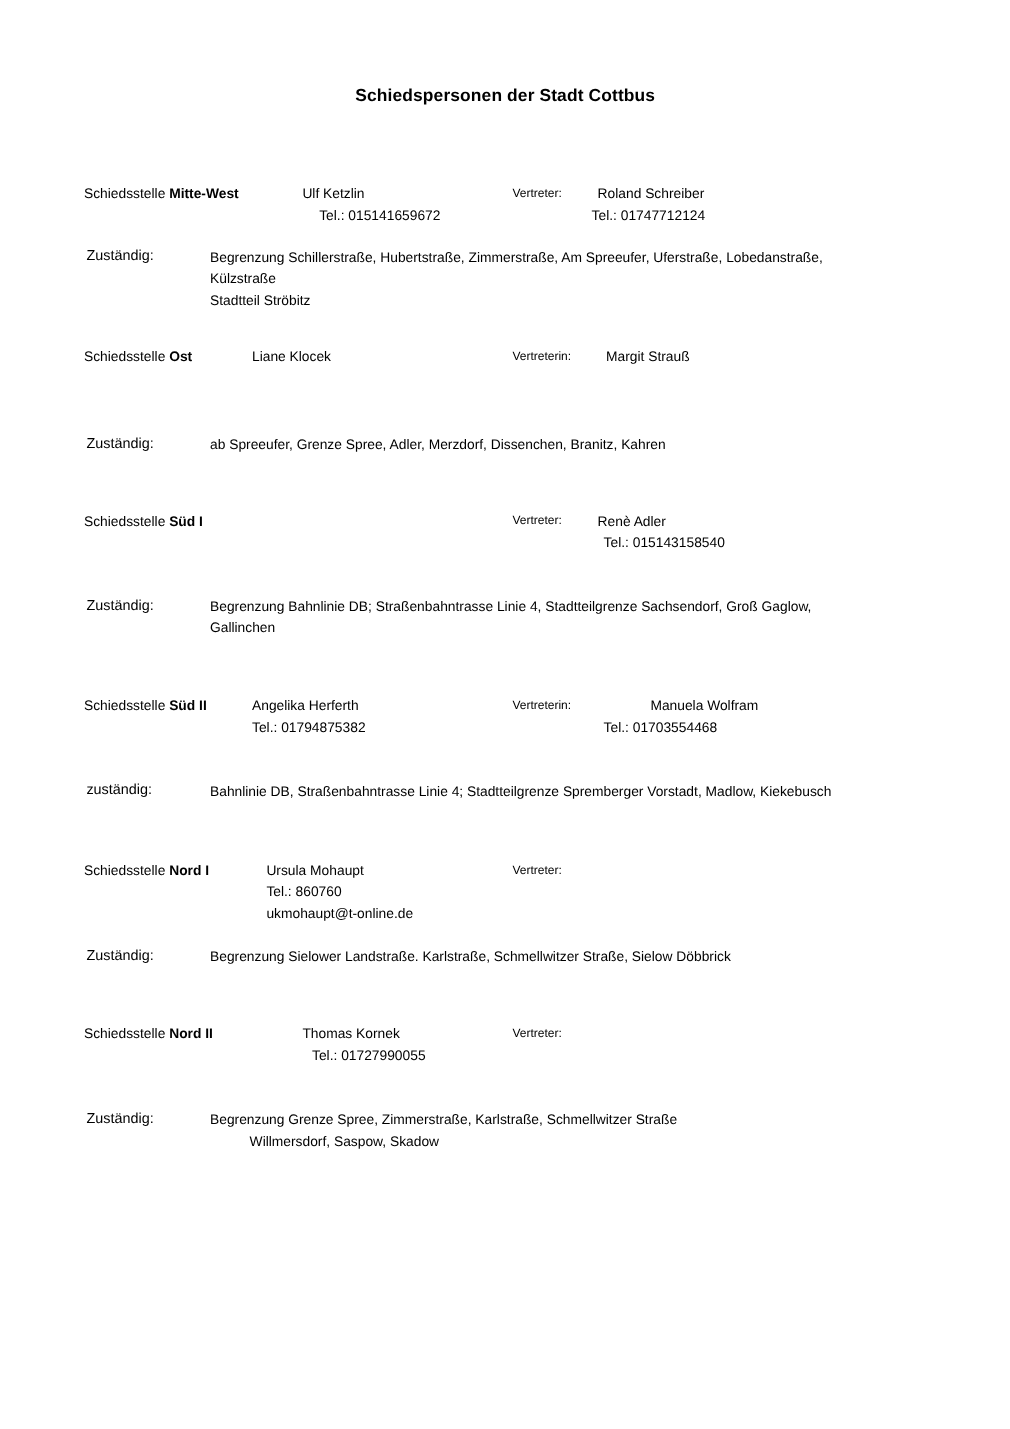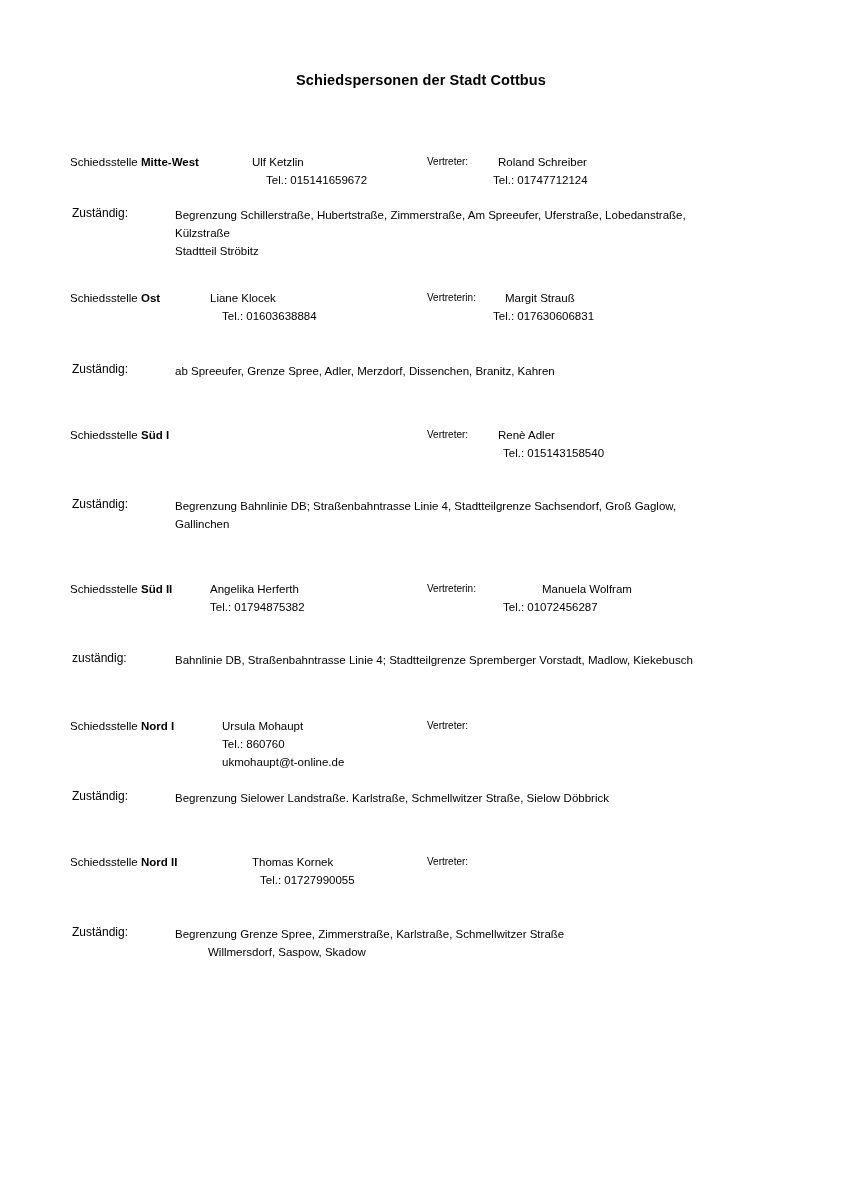--- a/index.html
+++ b/index.html
@@ -119,24 +119,20 @@
     </div>
   </div>
 
   <div class="section" style="top:292px;">
     <div class="row">
       <span class="col-label"><span>Schiedsstelle </span><b>Ost</b></span>
       <span class="col-name" style="left:140px;">Liane Klocek</span>
       <span class="col-rep" style="left:357px;">Vertreterin:</span>
       <span class="col-repval" style="left:435px;">Margit Strauß</span>
     </div>
-    <div class="row">
-      <span class="col-name" style="left:152px;">Tel.: 01603638884</span>
-      <span class="col-repval" style="left:423px;">Tel.: 017630606831</span>
-    </div>
   </div>
 
   <div class="section" style="top:362px;">
     <span class="zust-label">Zuständig:</span>
     <div class="zust-text">
       <span class="l2">ab Spreeufer, Grenze Spree, Adler, Merzdorf, Dissenchen, Branitz, Kahren</span>
     </div>
   </div>
 
   <div class="section" style="top:429px;">
@@ -161,21 +157,21 @@
 
   <div class="section" style="top:583px;">
     <div class="row">
       <span class="col-label"><span>Schiedsstelle </span><b>Süd II</b></span>
       <span class="col-name" style="left:140px;">Angelika Herferth</span>
       <span class="col-rep" style="left:357px;">Vertreterin:</span>
       <span class="col-repval" style="left:440px;padding-left:32px;">Manuela Wolfram</span>
     </div>
     <div class="row">
       <span class="col-name" style="left:140px;">Tel.: 01794875382</span>
-      <span class="col-repval" style="left:433px;">Tel.: 01072456287</span>
+      <span class="col-repval" style="left:433px;">Tel.: 01703554468</span>
     </div>
   </div>
 
   <div class="section" style="top:651px;">
     <span class="zust-label">zuständig:</span>
     <div class="zust-text">
       <span class="l2">Bahnlinie DB, Straßenbahntrasse Linie 4; Stadtteilgrenze Spremberger Vorstadt, Madlow, Kiekebusch</span>
     </div>
   </div>
 

